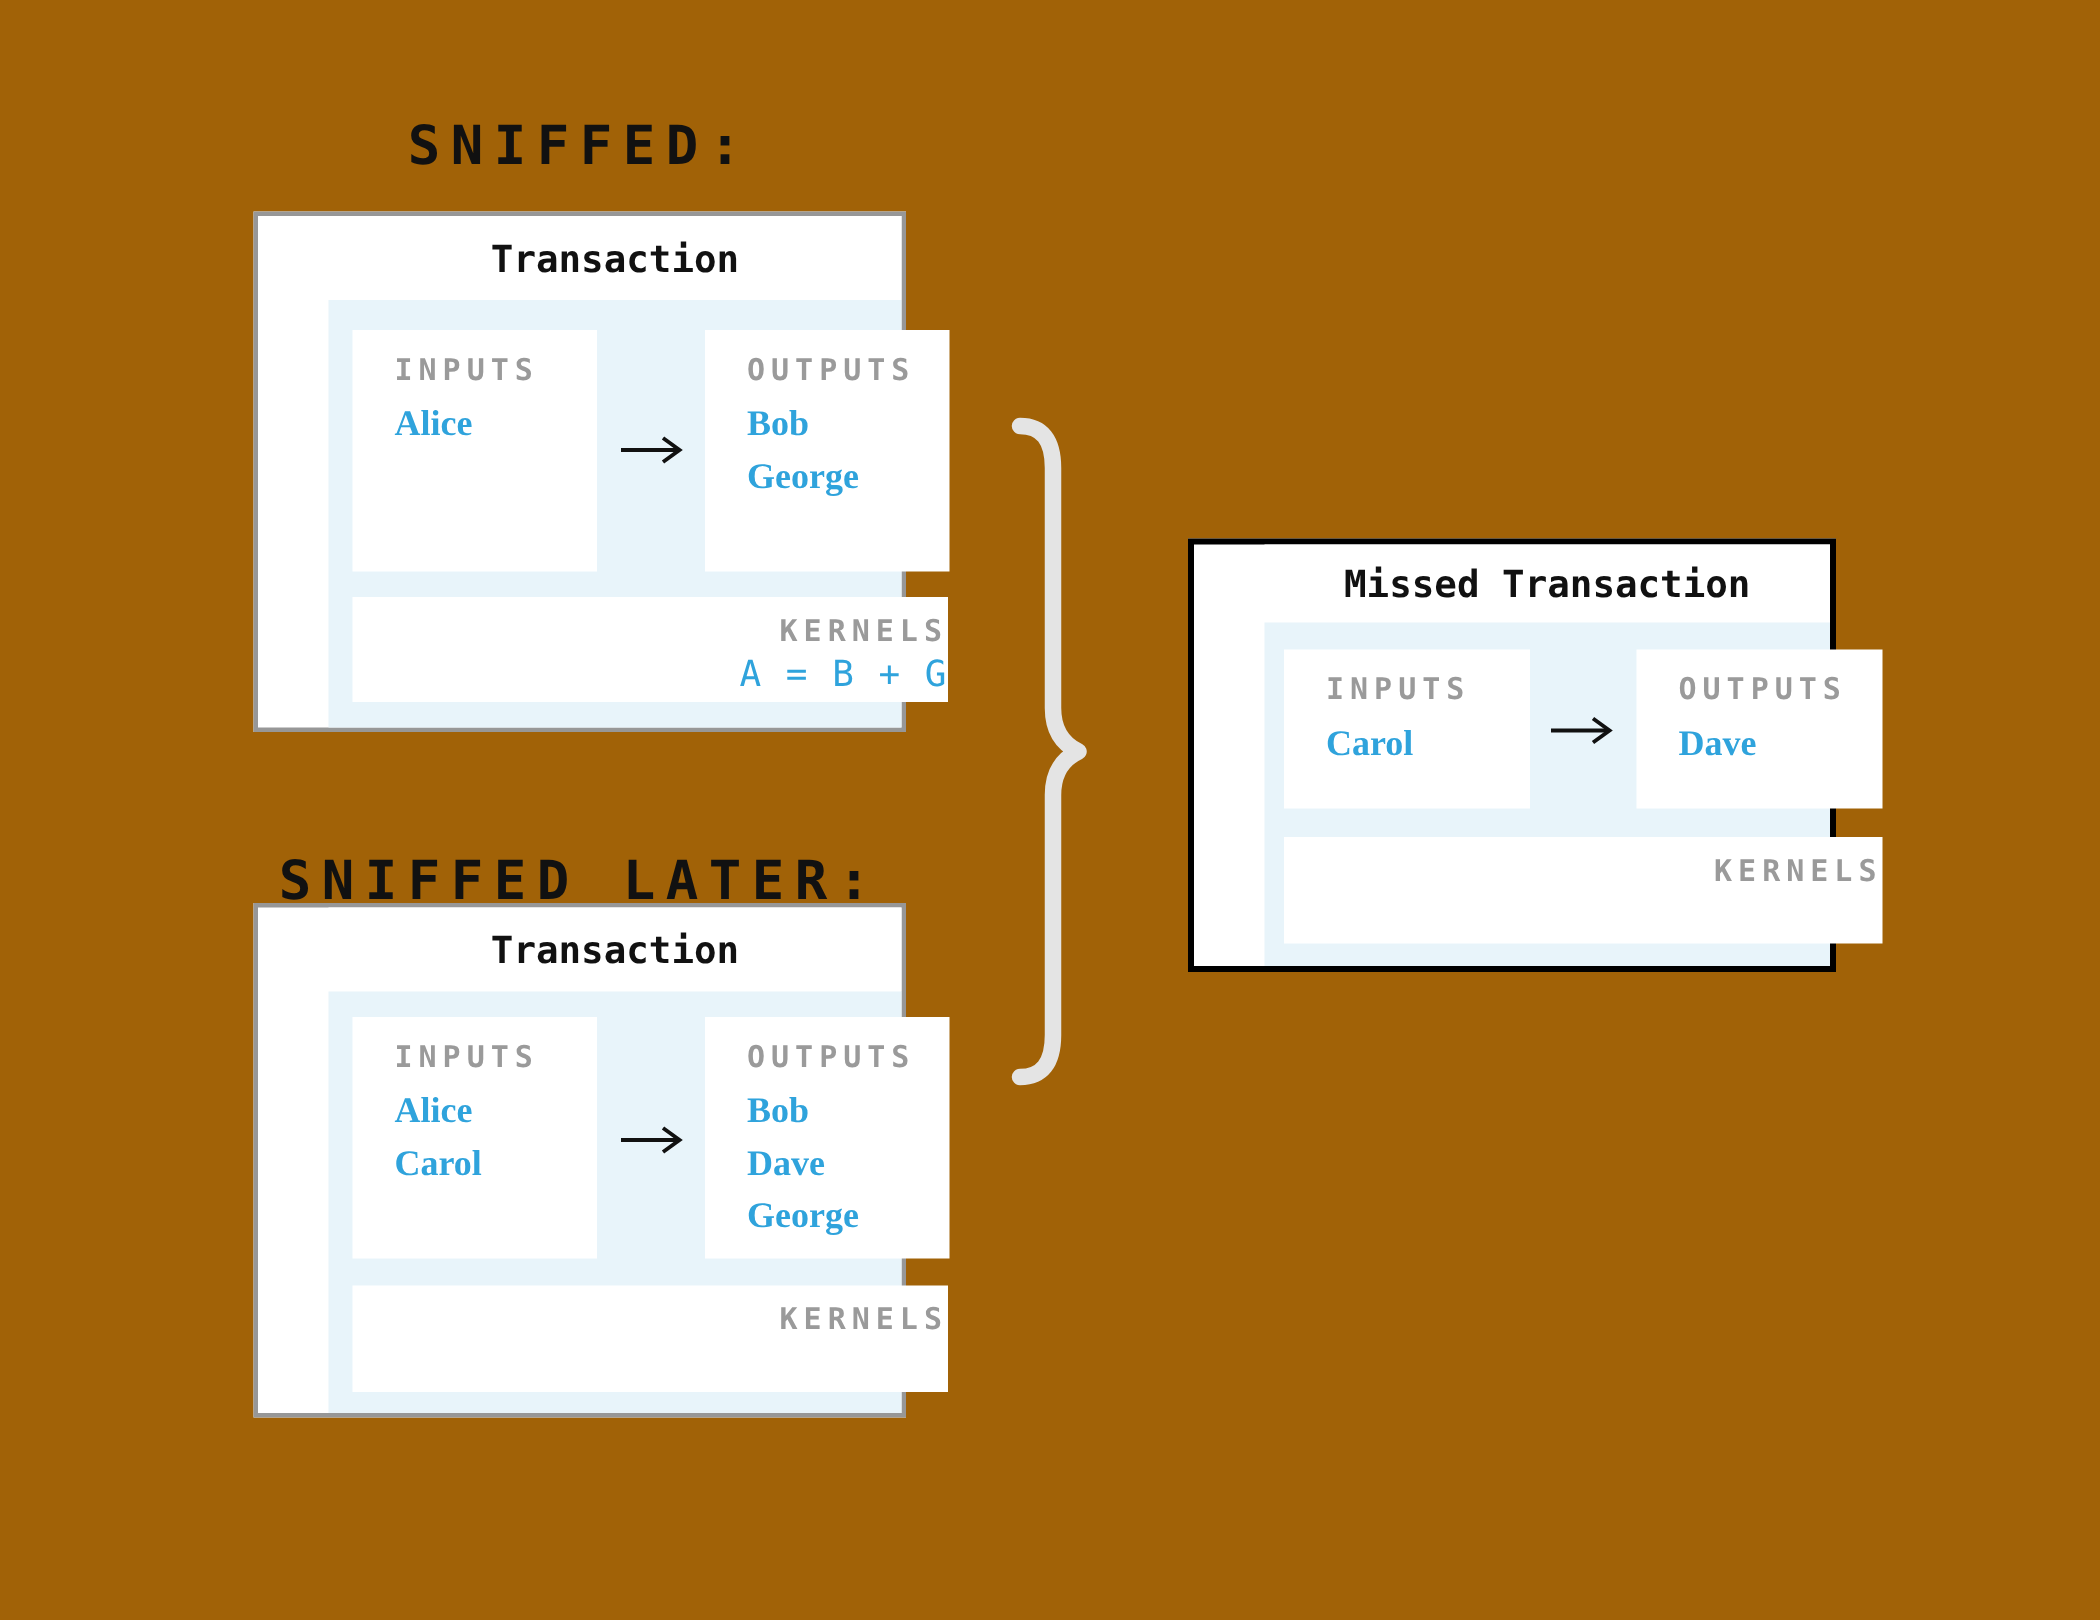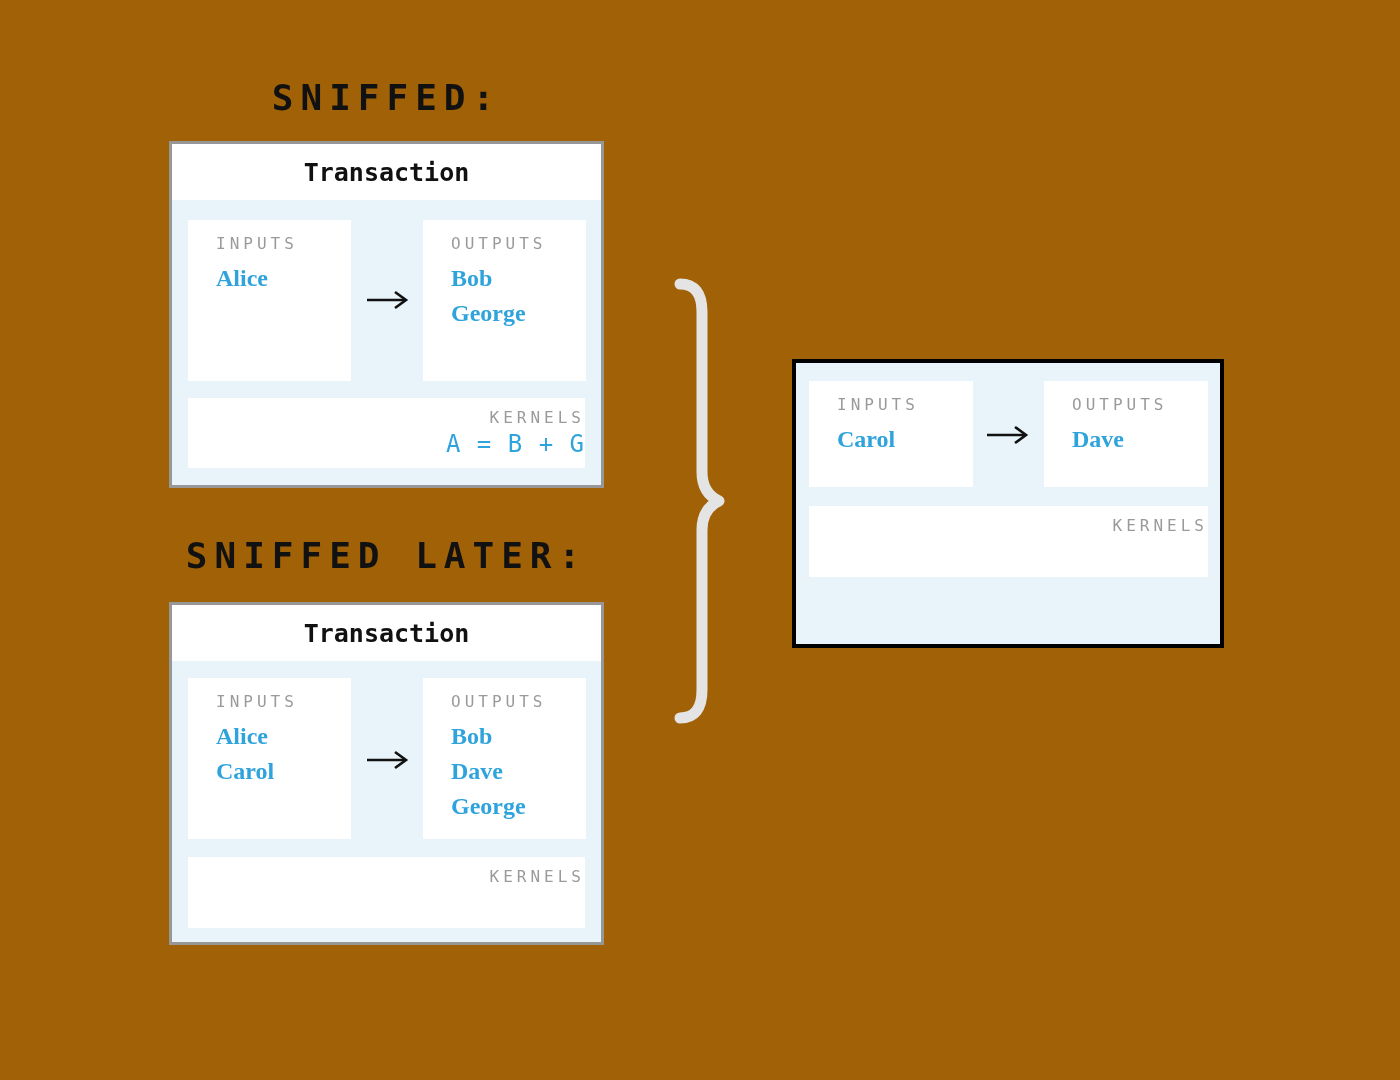--- a/index.html
+++ b/index.html
@@ -16,29 +16,30 @@
     width: 435px;
     text-align: center;
     font-size: 36px;
     font-weight: bold;
     letter-spacing: 7px;
     color: #111111;
     line-height: 44px;
     white-space: nowrap;
   }
   .heading-sniffed { left: 169px; top: 76px; }
-  .heading-sniffed-later { left: 169px; top: 534px; }
+  .heading-sniffed-later { left: 169px; top: 566px; }
 
   .txbox {
     position: absolute;
     box-sizing: border-box;
     background: #ffffff;
     border: 3px solid #979797;
     display: flex;
     flex-direction: column;
+    padding-left: 47px;
   }
   .txbox-sniffed       { left: 169px; top: 141px; width: 435px; height: 347px; }
   .txbox-sniffed-later { left: 169px; top: 602px; width: 435px; height: 343px; }
   .txbox-missed        { left: 792px; top: 359px; width: 432px; height: 289px; border: 4px solid #000000; }
 
   .tx-title {
     flex: 0 0 56px;
     display: flex;
     align-items: center;
     justify-content: center;
@@ -63,22 +64,22 @@
   .io { padding: 14px 0 0 28px; }
 
   .io-inputs  { left: 16px; top: 20px; width: 163px; height: 161px; }
   .io-outputs { left: 251px; top: 20px; width: 163px; height: 161px; }
   .txbox-sniffed-later .io-inputs,
   .txbox-sniffed-later .io-outputs { top: 17px; }
   .txbox-missed .io-inputs  { left: 13px; top: 18px; width: 164px; height: 106px; }
   .txbox-missed .io-outputs { left: 248px; top: 18px; width: 164px; height: 106px; }
 
   .io-label {
-    font-size: 16px;
-    font-weight: normal;
+    font-size: 20px;
+    font-weight: bold;
     letter-spacing: 4px;
     color: #9a9a9a;
     white-space: nowrap;
   }
   .io-names {
     margin-top: 8px;
     font-size: 24px;
     font-weight: bold;
     color: #2fa3dc;
     line-height: 35px;
@@ -173,20 +174,21 @@
         <div class="io-label">KERNELS</div>
       </div>
     </div>
   </div>
 
   <svg class="brace" viewBox="0 0 56 446">
     <path d="M8,6 Q30,6 30,34 L30,194 Q30,215 47,223 Q30,231 30,252 L30,412 Q30,440 8,440" fill="none" stroke="#e4e4e4" stroke-width="11" stroke-linecap="round" stroke-linejoin="round"></path>
   </svg>
 
   <div class="txbox txbox-missed">
+    <div class="tx-title">Missed Transaction</div>
     <div class="tx-body">
       <div class="inner io io-inputs">
         <div class="io-label">INPUTS</div>
         <div class="io-names">Carol</div>
       </div>
       <svg class="arrow" viewBox="0 0 44 20">
         <line x1="1" y1="10" x2="39" y2="10" stroke="#111111" stroke-width="2.6"></line>
         <polyline points="29,2 40,10 29,18" fill="none" stroke="#111111" stroke-width="2.6"></polyline>
       </svg>
       <div class="inner io io-outputs">

